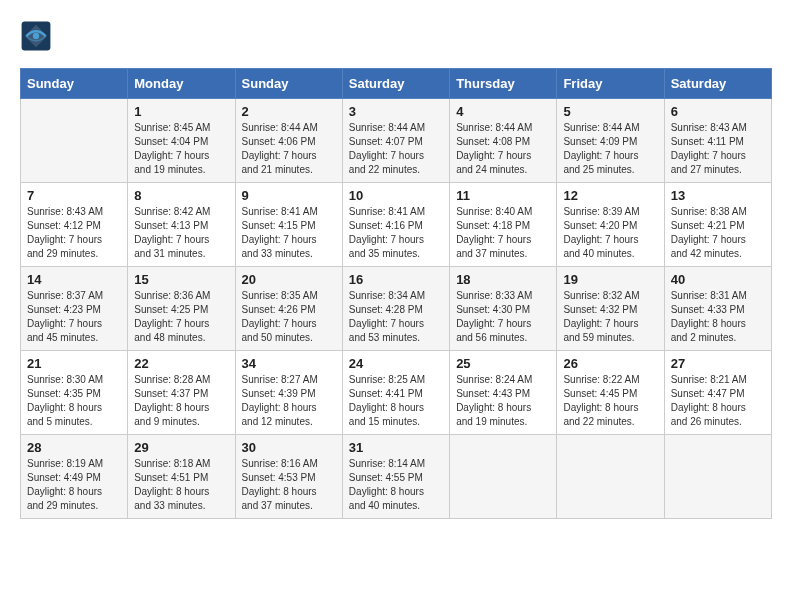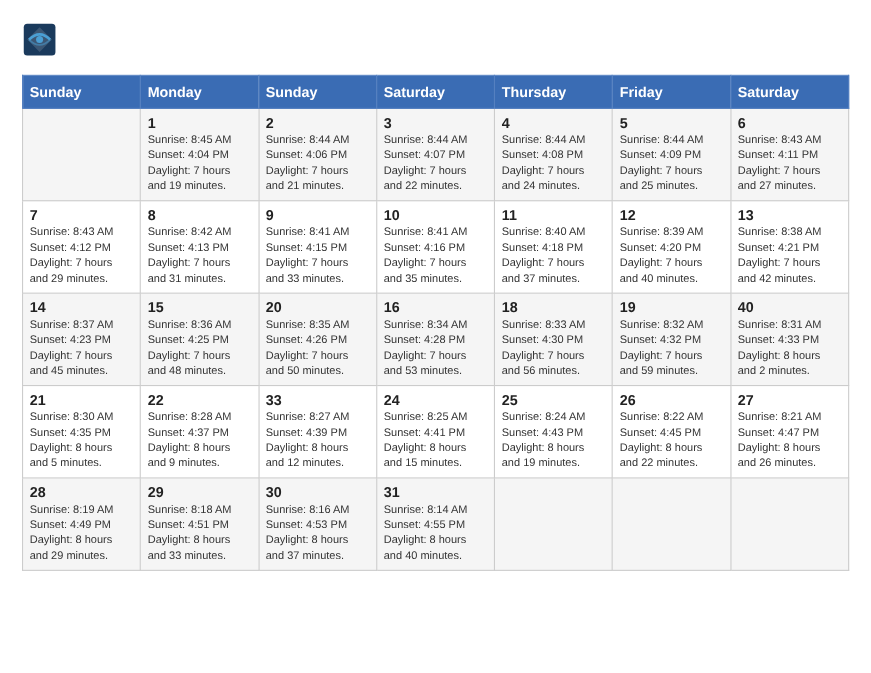--- a/index.html
+++ b/index.html
@@ -204,21 +204,21 @@
       <tr>
         <td>
           <span class="day-number">21</span>
           <div class="cell-text">Sunrise: 8:30 AM<br>Sunset: 4:35 PM<br>Daylight: 8 hours and 5 minutes.</div>
         </td>
         <td>
           <span class="day-number">22</span>
           <div class="cell-text">Sunrise: 8:28 AM<br>Sunset: 4:37 PM<br>Daylight: 8 hours and 9 minutes.</div>
         </td>
         <td>
-          <span class="day-number">33</span>
+          <span class="day-number">34</span>
           <div class="cell-text">Sunrise: 8:27 AM<br>Sunset: 4:39 PM<br>Daylight: 8 hours and 12 minutes.</div>
         </td>
         <td>
           <span class="day-number">24</span>
           <div class="cell-text">Sunrise: 8:25 AM<br>Sunset: 4:41 PM<br>Daylight: 8 hours and 15 minutes.</div>
         </td>
         <td>
           <span class="day-number">25</span>
           <div class="cell-text">Sunrise: 8:24 AM<br>Sunset: 4:43 PM<br>Daylight: 8 hours and 19 minutes.</div>
         </td>

